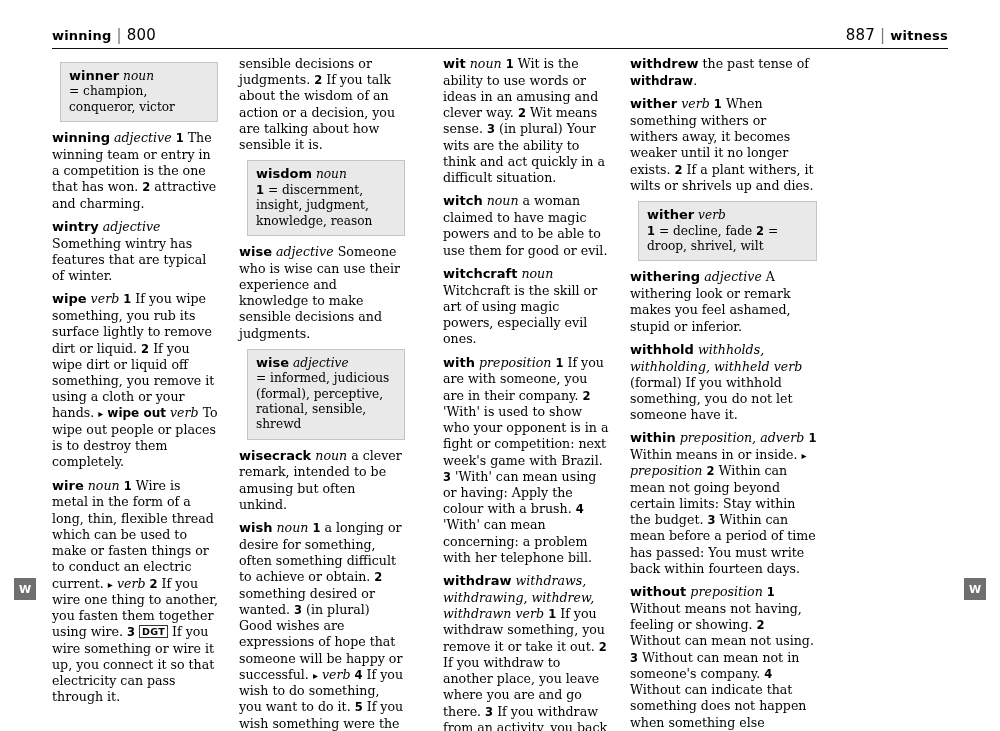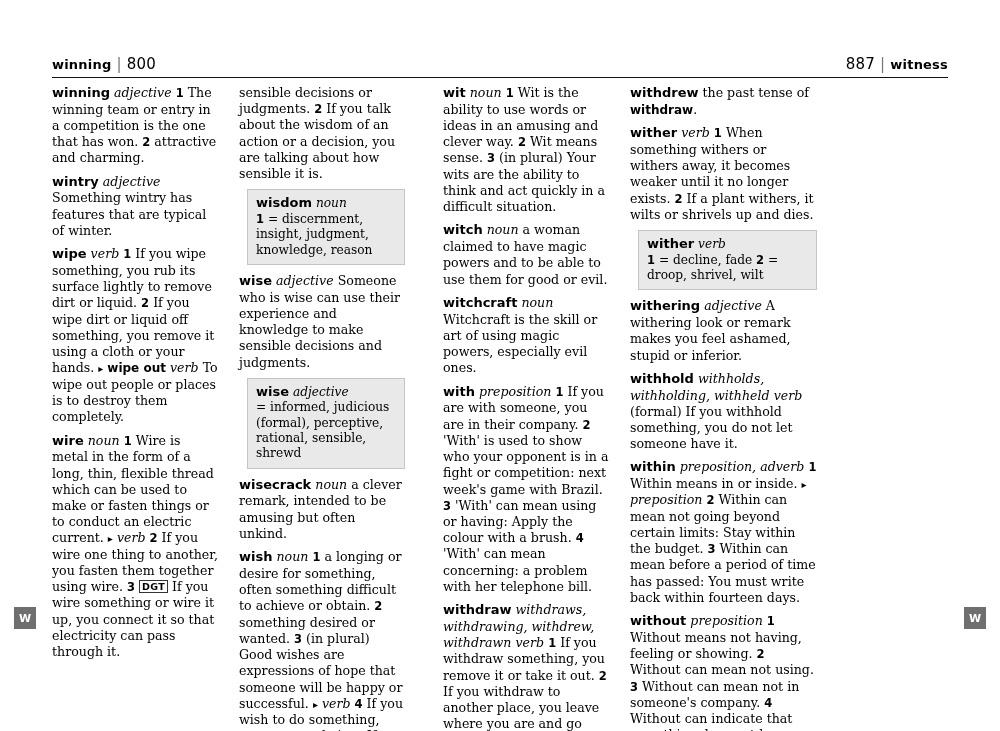--- a/index.html
+++ b/index.html
@@ -11,21 +11,20 @@
     width: 1000px; height: 731px;
     font-family: "DejaVu Serif", serif;
     color: #000;
     position: relative;
     overflow: hidden;
   }
   .page {
     width: 1000px; height: 564px;
     position: relative;
     padding: 28px 34px 8px 34px;
-    margin-top: 29px;
   }
   
   .runhead {
     position: absolute;
     top: 26px;
     font-family: "DejaVu Sans", sans-serif;
     font-size: 15px;
     letter-spacing: .2px;
   }
   .runhead.left { left: 52px; }
@@ -122,20 +121,21 @@
     <span class="pg">887</span><span class="bar">|</span><span class="hw">witness</span>
   </div>
 
   <div class="rule"></div>
 
   <div class="thumb left">W</div>
   <div class="thumb right">W</div>
 
   <div class="cols">
     <div class="col">
+        <div class="box"><span class="hw">winner</span> <span class="pos">noun</span><br>= champion, conqueror, victor</div>
         <div class="entry"><span class="hw">winning</span> <span class="pos">adjective</span> <span class="num">1</span> The winning team or entry in a competition is the one that has won. <span class="num">2</span> attractive and charming.</div>
         <div class="entry"><span class="hw">wintry</span> <span class="pos">adjective</span> Something wintry has features that are typical of winter.</div>
         <div class="entry"><span class="hw">wipe</span> <span class="pos">verb</span> <span class="num">1</span> If you wipe something, you rub its surface lightly to remove dirt or liquid. <span class="num">2</span> If you wipe dirt or liquid off something, you remove it using a cloth or your hands. <span class="arrow">▸</span> <span class="bd">wipe out</span> <span class="pos">verb</span> To wipe out people or places is to destroy them completely.</div>
         <div class="entry"><span class="hw">wire</span> <span class="pos">noun</span> <span class="num">1</span> Wire is metal in the form of a long, thin, flexible thread which can be used to make or fasten things or to conduct an electric current. <span class="arrow">▸</span> <span class="pos">verb</span> <span class="num">2</span> If you wire one thing to another, you fasten them together using wire. <span class="num">3</span> <span class="tag">DGT</span> If you wire something or wire it up, you connect it so that electricity can pass through it.   </div>
       </div>
     <div class="col gutter-wide">
         <div class="entry">sensible decisions or judgments. <span class="num">2</span> If you talk about the wisdom of an action or a decision, you are talking about how sensible it is.</div>
         <div class="box"><span class="hw">wisdom</span> <span class="pos">noun</span><br><span class="num">1</span> = discernment, insight, judgment, knowledge, reason</div>
         <div class="entry"><span class="hw">wise</span> <span class="pos">adjective</span> Someone who is wise can use their experience and knowledge to make sensible decisions and judgments.</div>
         <div class="box"><span class="hw">wise</span> <span class="pos">adjective</span><br>= informed, judicious (<span class="it">formal</span>), perceptive, rational, sensible, shrewd</div>

